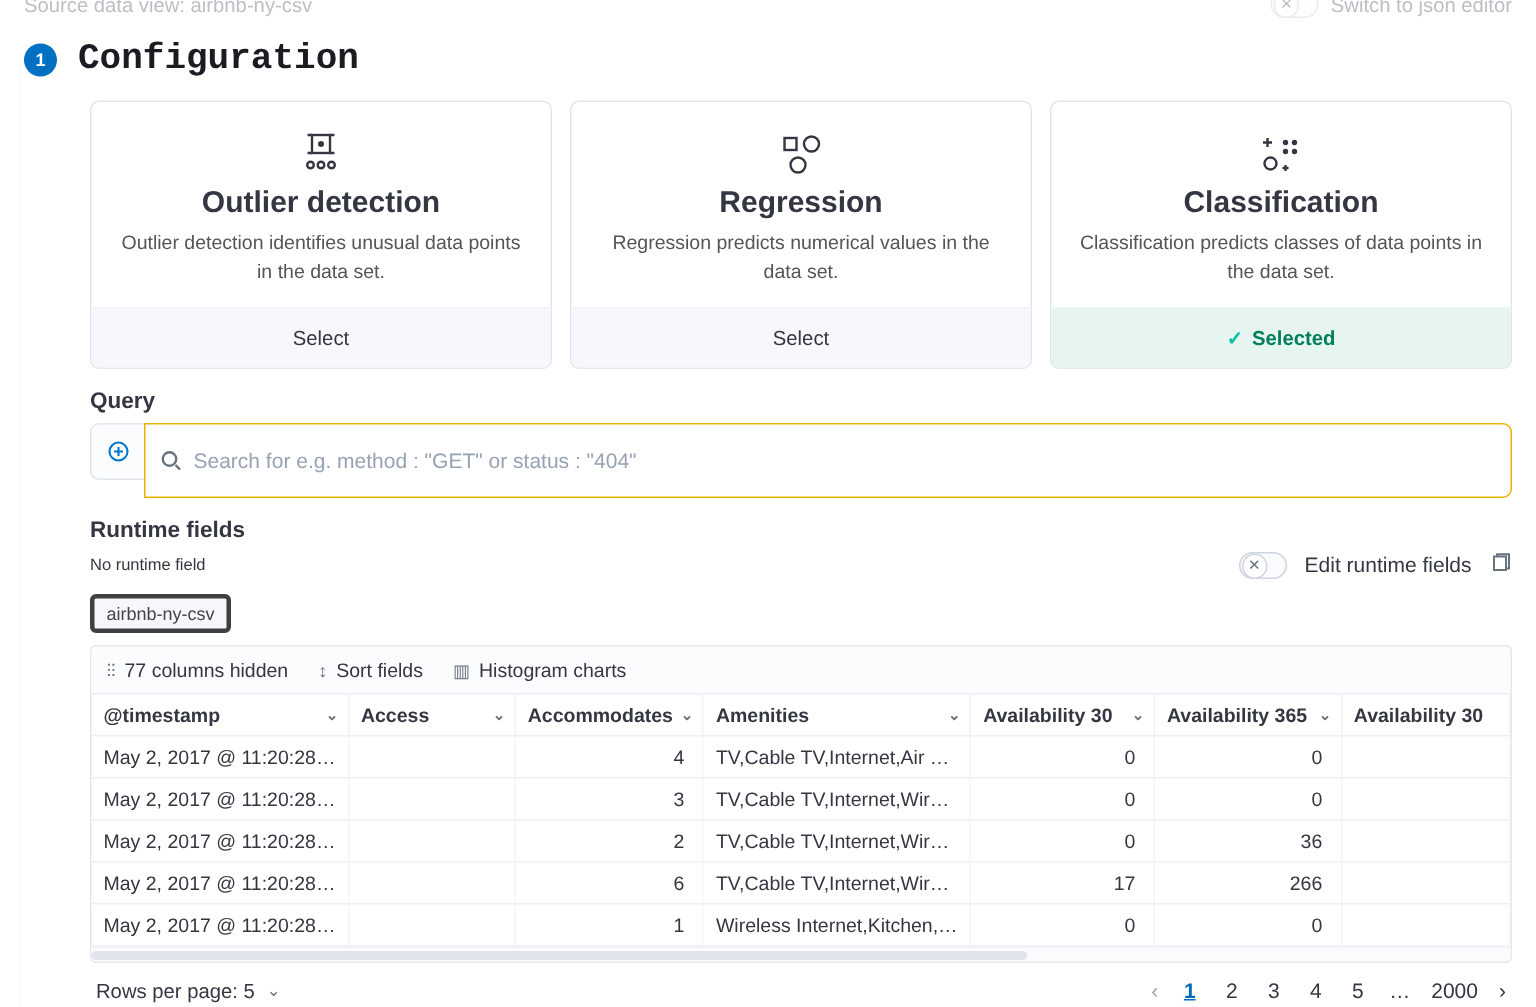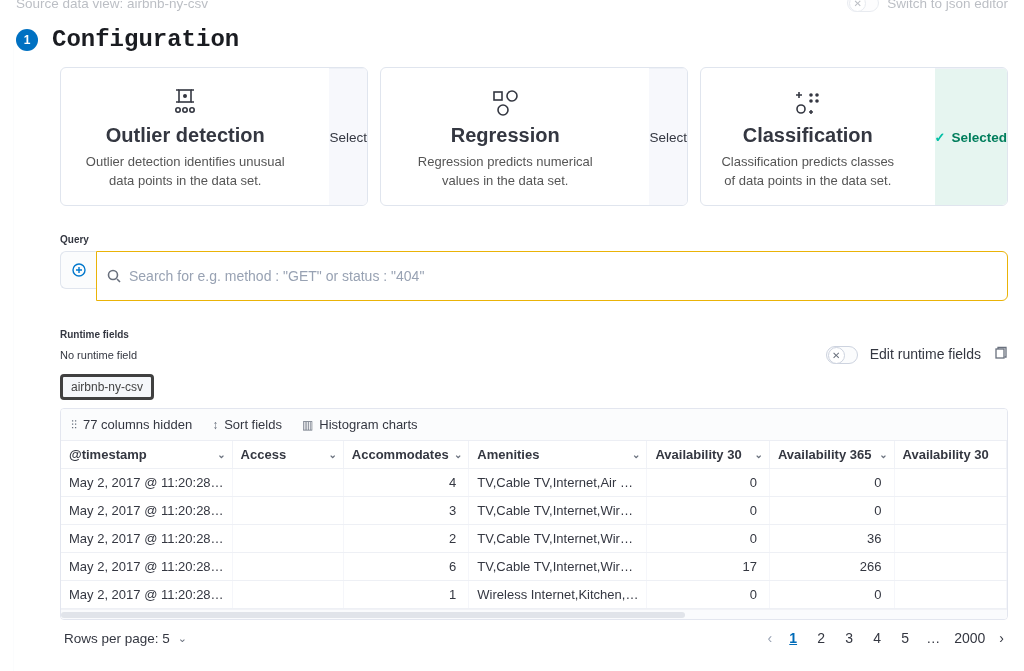--- a/index.html
+++ b/index.html
@@ -12,30 +12,30 @@
   .mini-switch { width:32px; height:18px; border:1px solid #cdd3df; border-radius:10px; background:#fbfcfd; position:relative; }
   .mini-switch::after { content:"✕"; position:absolute; left:1px; top:0px; width:15px; height:15px; line-height:15px; font-size:10px; text-align:center; color:#69707d; border:1px solid #cdd3df; border-radius:50%; background:#fff;}
 
   .step-header { display:flex; align-items:center; gap:14px; margin-top:14px; margin-bottom:14px;}
   .step-badge { width:22px; height:22px; border-radius:50%; background:#0071c2; color:#fff; font-size:12px; font-weight:600; display:flex; align-items:center; justify-content:center;}
   .step-title { font-size:24px; font-weight:700; color:#1a1c21;font-family:Liberation Mono, monospace;}
   .step-content { margin-left:44px; position:relative; }
   .step-line { position:absolute; left:13px; top:44px; bottom:0; width:1px; background:#e3e6ef20;}
 
   .cards { display:flex; gap:12px; }
-  .card { flex:1; border:1px solid #e0e5ee; border-radius:6px; background:#fff; display:flex; flex-direction:row; text-align:center; overflow:hidden;gap:20px;}
+  .card { flex:1; border:1px solid #e0e5ee; border-radius:6px; background:#fff; display:flex; flex-direction:column; text-align:center; overflow:hidden;}
   .card-body { padding:18px 18px 12px;}
   .card-icon { height:32px; display:flex; align-items:center; justify-content:center; margin-bottom:6px; color:#343741;}
   .card-title { font-size:20px; font-weight:700; margin:6px 0;}
   .card-desc { font-size:13px; color:#555; line-height:1.45; min-height:40px;}
   .card-footer { padding:12px 0; font-size:13.5px; border-top:1px solid #eef1f7; background:#f7f8fc; color:#343741; font-weight:500; display:flex; align-items:center; justify-content:center; gap:6px;}
   .card.selected .card-footer { background:#e6f5f0; color:#007e5c; font-weight:700;}
   .check { color:#00bfa5; font-size:13px; }
 
-  .section-label { font-size:10px; font-weight:600; color:#343741; margin-top:28px; margin-bottom:6px;}
+  .section-label { font-size:15px; font-weight:600; color:#343741; margin-top:13px; margin-bottom:6px;}
   .subtle { font-size:11px; color:#343741; }
 
   .query-wrap { display:flex; }
   .query-left { width:36px; height:38px; border:1px solid #e0e5ee; border-right:none; border-radius:6px 0 0 6px; display:flex; align-items:center; justify-content:center; color:#0077cc; background:#fbfcfd;}
   .query-input { flex:1; height:50px; border:1px solid #eab308; border-radius:0 6px 6px 0; display:flex; align-items:center; padding:0 10px; gap:8px; color:#98a2b3;}
   .search-icon { color:#69707d; font-size:14px; }
 
   .runtime-row { display:flex; align-items:center; justify-content:space-between; margin-top:4px;}
   .runtime-right { display:flex; align-items:flex-start; gap:12px; color:#343741; font-size:14px;}
   .copy-icon { color:#69707d; font-size:15px; }

